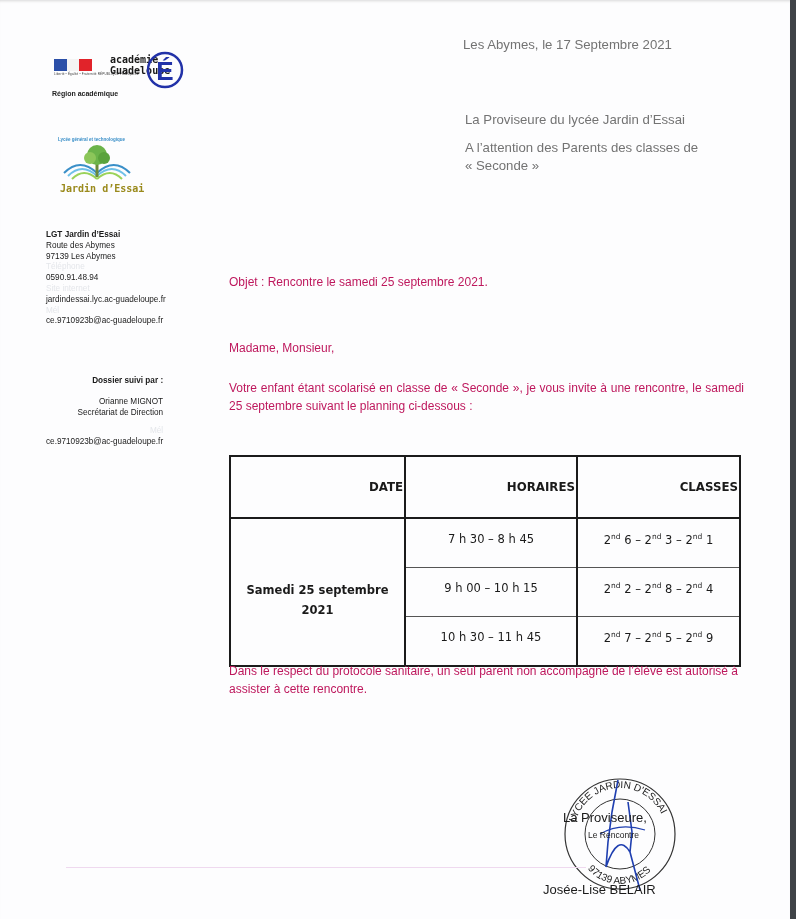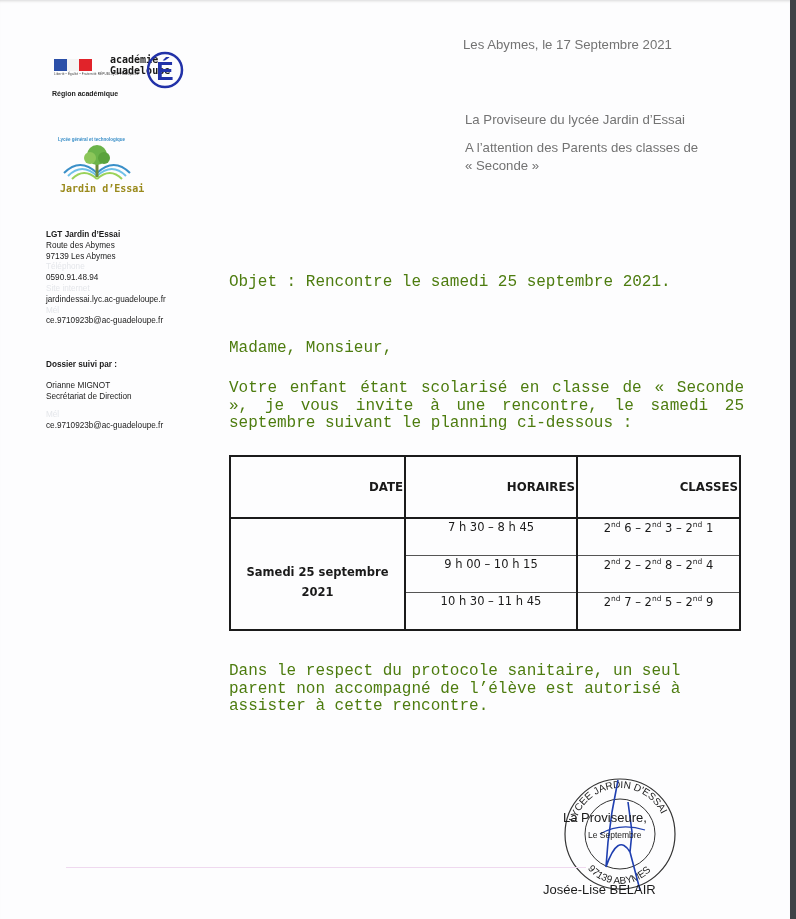--- a/index.html
+++ b/index.html
@@ -31,25 +31,25 @@
   .logo-jardin { position: absolute; left: 55px; top: 137px; width: 90px; height: 65px; }
   .jardin-top { position: absolute; left: 3px; top: 0; font-size: 4.5px; color: #3a8fc8; white-space: nowrap; font-weight: bold; }
   .jardin-book { position: absolute; left: 5px; top: 6px; width: 75px; height: 38px; }
   .jardin-name { position: absolute; left: 5px; top: 46px; font-family: "DejaVu Sans Mono", monospace; font-weight: bold; font-size: 10px; color: #9a8a1c; white-space: nowrap; }
   
   .side { position: absolute; left: 46px; font-size: 8.2px; line-height: 10.8px; color: #1a1a1a; white-space: nowrap; }
   .side .bold { font-weight: bold; }
   .side .faint { color: #e4e6ea; }
   
   .right-text { position: absolute; font-size: 13.2px; line-height: 18px; color: #737373; white-space: nowrap; }
-  .body-text { position: absolute; left: 229px; width: 515px; font-size: 16px; line-height: 17.5px; color: #4d7c0f; text-align: justify; font-family: Liberation Mono, monospace; }
+  .body-text { position: absolute; left: 229px; width: 515px; font-size: 12px; line-height: 17.5px; color: #be185d; text-align: justify; }
   
   .sched { position: absolute; left: 229px; top: 455px; border-collapse: collapse; border: 2px solid #1b1b1b; width: 512px; font-family: "DejaVu Sans", sans-serif; font-size: 11.5px; color: #1a1a1a; }
   .sched th { border: 2px solid #1b1b1b; height: 58px; font-weight: bold; text-align: right; font-size: 11.8px; }
-  .sched td { border-left: 2px solid #1b1b1b; border-right: 2px solid #1b1b1b; border-top: 1px solid #555; text-align: center; vertical-align: top; padding-top: 1px; height: 34px; }
+  .sched td { border-left: 2px solid #1b1b1b; border-right: 2px solid #1b1b1b; border-top: 1px solid #555; text-align: center; vertical-align: top; padding-top: 13px; height: 34px; }
   .sched td.date { font-weight: bold; vertical-align: middle; padding-top: 16px; line-height: 20px; border-top: 2px solid #1b1b1b; }
   .sched tr.first td { border-top: 2px solid #1b1b1b; }
   .sched .c1 { width: 171px; }
   .sched .c2 { width: 168px; }
   .sched sup { font-size: 7.5px; vertical-align: 5px; }
   
   .stamp { position: absolute; left: 560px; top: 772px; width: 120px; height: 120px; }
   .sig-title { position: absolute; left: 563px; top: 810px; font-size: 13px; color: #1a1a1a; white-space: nowrap; }
   .sig-sub { position: absolute; left: 588px; top: 830px; font-size: 8.5px; color: #1a1a1a; white-space: nowrap; }
   .sig-name { position: absolute; left: 543px; top: 882px; font-size: 13px; color: #1a1a1a; white-space: nowrap; }
@@ -100,21 +100,21 @@
     <div>Route des Abymes</div>
     <div>97139 Les Abymes</div>
     <div class="faint">Téléphone</div>
     <div>0590.91.48.94</div>
     <div class="faint">Site internet</div>
     <div>jardindessai.lyc.ac-guadeloupe.fr</div>
     <div class="faint">Mél</div>
     <div>ce.9710923b@ac-guadeloupe.fr</div>
   </div>
 
-  <div class="side" style="top:360px;">
+  <div class="side" style="top:376px;text-align:right;">
     <div class="bold">Dossier suivi par :</div>
     <div style="height:10px;"></div>
     <div>Orianne MIGNOT</div>
     <div>Secrétariat de Direction</div>
     <div style="height:8px;"></div>
     <div class="faint">Mél</div>
     <div>ce.9710923b@ac-guadeloupe.fr</div>
   </div>
 
   <div class="right-text" style="left:463px; top:36px;">Les Abymes, le 17 Septembre 2021</div>
@@ -162,19 +162,19 @@
       <path id="arcBot" d="M18 70 A42 42 0 0 0 102 70"></path>
     </defs>
     <ellipse cx="60" cy="62" rx="55" ry="55" fill="none" stroke="#333" stroke-width="1.2"></ellipse>
     <ellipse cx="60" cy="62" rx="35" ry="35" fill="none" stroke="#333" stroke-width="1"></ellipse>
     <text font-size="10" fill="#222" font-family="Liberation Sans, sans-serif"><textPath href="#arcTop" startOffset="8%">LYCEE JARDIN D'ESSAI</textPath></text>
     <text font-size="10" fill="#222" font-family="Liberation Sans, sans-serif"><textPath href="#arcBot" startOffset="22%">97139 ABYMES</textPath></text>
     <path d="M58 8 L52 40 L48 70 L46 95 M46 95 Q58 60 70 80 L72 60 L68 30 M70 80 L80 118" fill="none" stroke="#1f3fb0" stroke-width="1.6"></path>
     <path d="M40 62 Q60 50 85 58" fill="none" stroke="#1f3fb0" stroke-width="1.2"></path>
   </svg>
   <div class="sig-title">La Proviseure,</div>
-  <div class="sig-sub">Le Septembre</div>
+  <div class="sig-sub">Le Rencontre</div>
   <div class="sig-name">Josée-Lise BELAIR</div>
 
   <div class="footer-line"></div>
 </div>
 
 <div class="scroll-edge"></div>
 
 </body></html>

